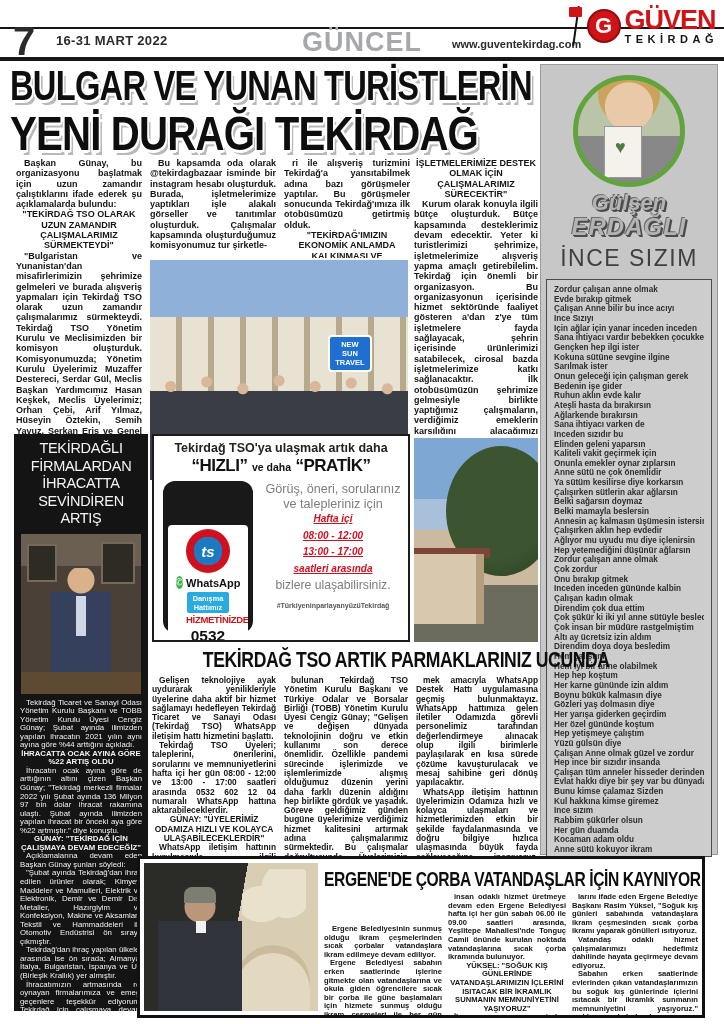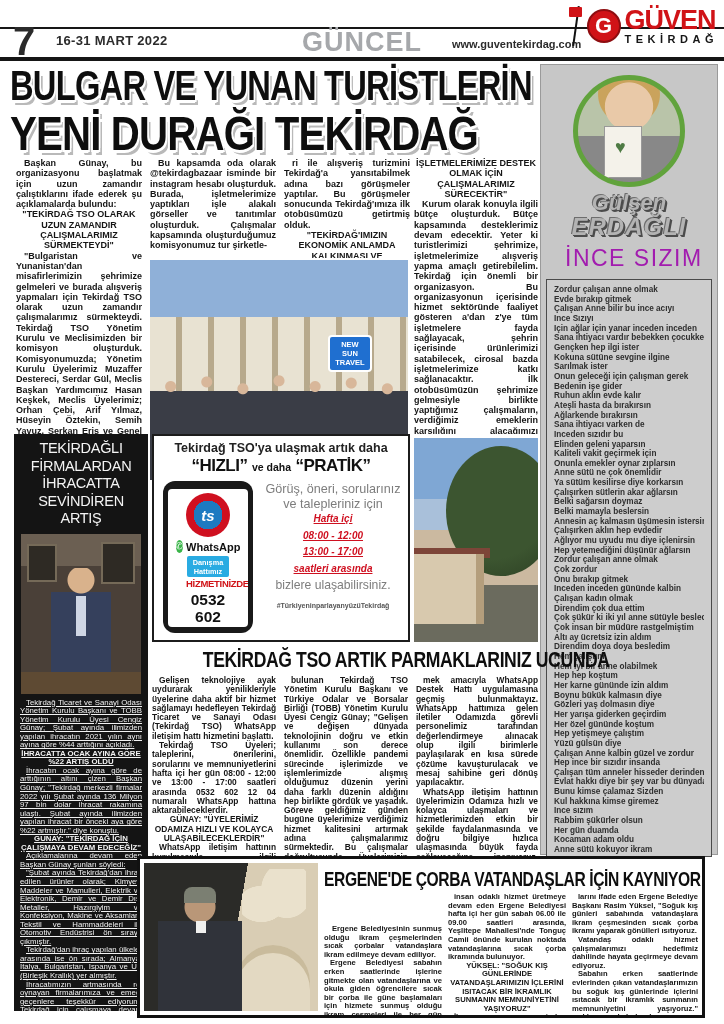--- a/index.html
+++ b/index.html
@@ -82,52 +82,52 @@
      background:radial-gradient(circle at 50% 26%, #e9c9a8 0 26%, transparent 27%),
                 radial-gradient(circle at 50% 14%, #caa35c 0 30%, transparent 31%),
                 linear-gradient(#b9c4a9 0 55%, #888 55% 100%); position:relative; overflow:hidden;}
   .columnist-photo .book { position:absolute; left:26px; bottom:4px; width:38px; height:52px; background:#f4f2ea;
      border:1px solid #999; }
   .columnist-photo .book .heart { margin:14px auto 0; width:20px; height:18px; position:relative; }
   .columnist-photo .book .heart:before { content:"♥"; color:#4e7b44; font-size:18px; position:absolute; left:2px; top:-4px;}
   .columnist-name { text-align:center; font-weight:bold; font-style:italic; color:#b3b3b3; line-height:24px;
      text-shadow:1px 1px 0 #4c4c4c, 2px 2px 0 #4c4c4c, -1px -1px 0 #6d6d6d; }
   .cn1 { font-size:22px; } .cn2 { font-size:24px; letter-spacing:1px;}
-  .column-title { font-size:23px; color:#a21caf; letter-spacing:1.5px; margin-top:6px; font-weight:normal;margin-left:24px;}
+  .column-title { text-align:center; font-size:23px; color:#404040; letter-spacing:1.5px; margin-top:6px; font-weight:normal;}
   .poem-box { margin:7px 5px 0 5px; height:578px; border:1px solid #4a4a4a; background:#cdcdcd;
               padding:5px 7px; overflow:hidden;}
   .poem-line { font-size:8.2px; line-height:9.65px; font-weight:bold; color:#2e2e2e; white-space:nowrap; overflow:hidden;}
 
   
   .export-box { position:absolute; left:14px; top:434px; width:134px; height:577px; background:#141414;
                 color:#f4f4f4; padding:6px 6px 4px; overflow:hidden;}
   .export-title { text-align:center; font-size:14.5px; line-height:17.5px; font-weight:normal; letter-spacing:-.3px;}
   .export-photo { width:120px; height:160px; margin:6px auto 5px; position:relative; overflow:hidden;
      background:linear-gradient(#6b5f52 0 20%, #4a4038 20% 100%);}
   .export-photo .frame { position:absolute; background:#2e2a24; border:2px solid #756a58;}
   .export-photo .f1 { left:6px; top:10px; width:30px; height:38px;}
   .export-photo .f2 { right:6px; top:8px; width:34px; height:42px;}
   .export-photo .man { position:absolute; left:30px; top:34px; width:60px; height:126px;
      background:radial-gradient(circle at 50% 12px, #d9b28c 0 13px, transparent 14px),
                 linear-gradient(transparent 0 24px, #35405c 24px 100%);}
   .export-photo .shirt { position:absolute; left:55px; top:62px; width:10px; height:40px; background:#cfd6e4;}
   .export-photo .desk { position:absolute; left:0; bottom:0; width:100%; height:22px; background:#5e4a33;}
-  .export-body { font-size:7.8px; line-height:8.55px; color:#f2f2f2;text-decoration:underline;}
+  .export-body { font-size:7.8px; line-height:8.55px; color:#f2f2f2;}
   .export-body .blk-p { text-indent:6px;}
 
   
   .wa-box { position:absolute; left:152px; top:434px; width:258px; height:208px; background:#fff;
             border:2px solid #1c1c1c; padding:5px 6px; overflow:hidden;}
   .wa-t1 { text-align:center; font-size:12.5px; font-weight:bold; color:#222;}
   .wa-t2 { text-align:center; margin-top:1px; color:#111;}
   .wa-big { font-size:17px; font-weight:bold; letter-spacing:-.5px;}
   .wa-small { font-size:10.5px; font-weight:bold;}
   .phone { position:absolute; left:9px; top:45px; width:90px; height:152px; background:#191919; border-radius:12px;
            padding:8px 5px 6px;}
-  .phone-screen { background:#fff; border-radius:4px; height:100%; padding:3px 18px; text-align:center; overflow:hidden;}
+  .phone-screen { background:#fff; border-radius:4px; height:100%; padding:3px 18px; text-align:center; overflow:hidden;margin-top:36px;}
   .tso-logo { width:44px; height:44px; margin:1px auto 3px; border-radius:50%;
      background:radial-gradient(circle, #1d7ac1 0 46%, #cf1020 46% 72%, #e8b800 72% 86%, #cf1020 86% 100%);
      display:flex; align-items:center; justify-content:center; color:#fff; font-size:15px; font-weight:bold; font-style:italic;}
   .wa-row { display:flex; align-items:center; justify-content:center; gap:3px; margin-top:2px;}
   .wa-icon { width:13px; height:13px; border-radius:50%; background:#3bb54a; color:#fff; font-size:9px;
              line-height:13px; text-align:center;}
   .wa-label { font-size:11px; font-weight:bold; color:#111;}
   .wa-blue { background:#29abe2; color:#fff; font-size:7.3px; font-weight:bold; border-radius:2px;
              margin:3px 1px 0; padding:1.5px 0;}
   .wa-red { color:#d01317; font-size:9.5px; font-weight:bold; letter-spacing:-.3px; margin-top:1px;}
@@ -287,21 +287,21 @@
         <div class="poem-line">Hem çalıştım</div>
         <div class="poem-line">Hem iyi bir anne olabilmek</div>
         <div class="poem-line">Hep hep koştum</div>
         <div class="poem-line">Her karne gününde izin aldım</div>
         <div class="poem-line">Boynu bükük kalmasın diye</div>
         <div class="poem-line">Gözleri yaş dolmasın diye</div>
         <div class="poem-line">Her yarışa giderken geçirdim</div>
         <div class="poem-line">Her özel gününde koştum</div>
         <div class="poem-line">Hep yetişmeye çalıştım</div>
         <div class="poem-line">Yüzü gülsün diye</div>
-        <div class="poem-line">Çalışan Anne kalbin güzel ve zordur</div>
+        <div class="poem-line">Çalışan Anne olmak güzel ve zordur</div>
         <div class="poem-line">Hep ince bir sızıdır insanda</div>
         <div class="poem-line">Çalışan tüm anneler hisseder derinden</div>
         <div class="poem-line">Evlat hakkı diye bir şey var bu dünyada</div>
         <div class="poem-line">Bunu kimse çalamaz Sizden</div>
         <div class="poem-line">Kul hakkına kimse giremez</div>
         <div class="poem-line">İnce sızım</div>
         <div class="poem-line">Rabbim şükürler olsun</div>
         <div class="poem-line">Her gün duamda</div>
         <div class="poem-line">Kocaman adam oldu</div>
         <div class="poem-line">Anne sütü kokuyor ikram</div>

